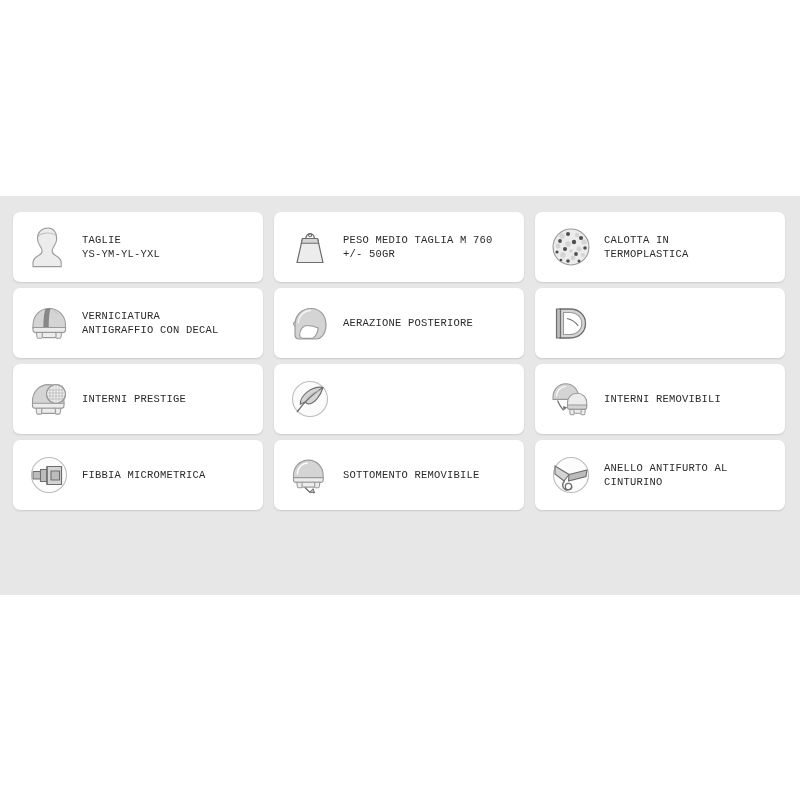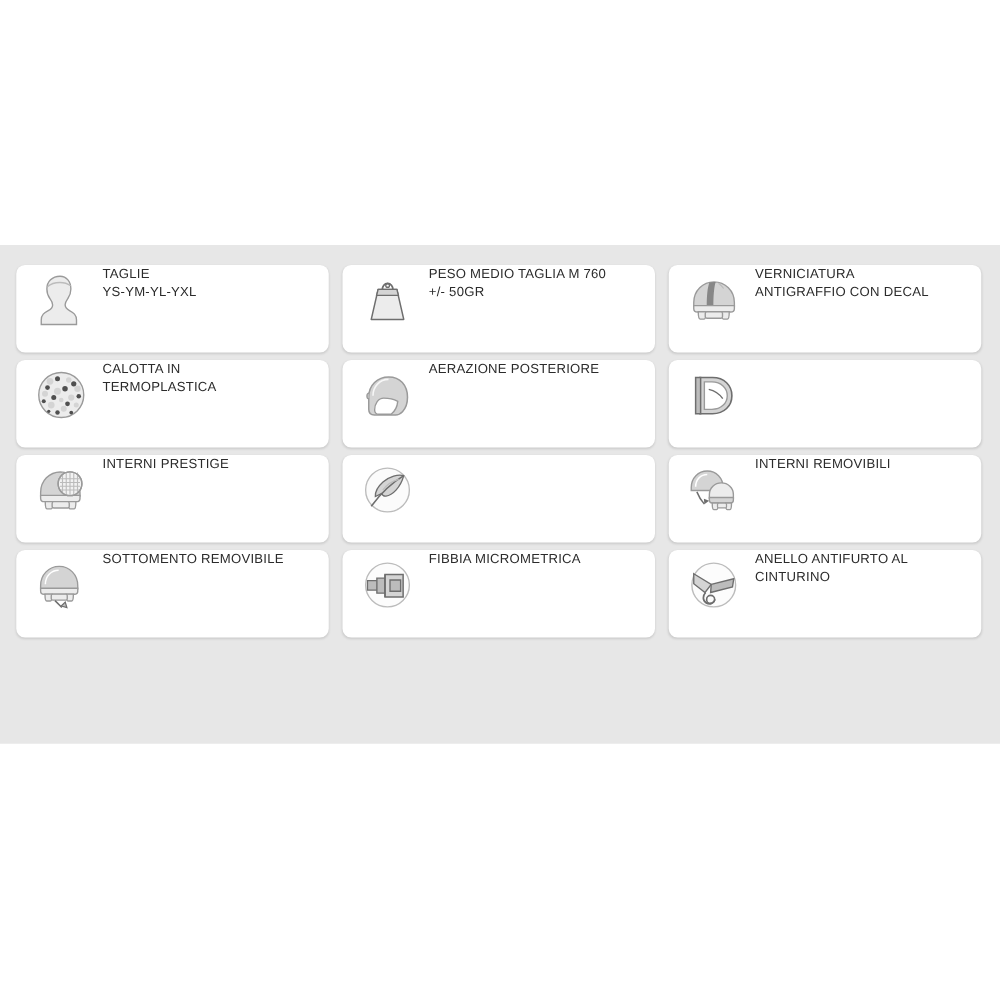--- a/index.html
+++ b/index.html
@@ -26,23 +26,24 @@
     gap: 6px 11px;
   }
 
   .feature-card {
     width: 250px;
     height: 70px;
     background: #ffffff;
     border-radius: 7px;
     box-shadow: 0 1px 2px rgba(0,0,0,0.13);
     display: flex;
-    align-items: flex-start;
+    align-items: center;
     padding: 0 8px 0 8px;
     overflow: hidden;
+    font-family: Liberation Mono, monospace;
   }
 
   .card-icon {
     width: 56px;
     min-width: 56px;
     height: 56px;
     display: flex;
     align-items: center;
     justify-content: center;
   }
@@ -82,37 +83,20 @@
             <svg width="50" height="50" viewBox="0 0 50 50">
               <path d="M17.5 16.5h15L38 40.5H12z" fill="#ececec" stroke="#6e6e6e" stroke-width="1.2" stroke-linejoin="round"></path>
               <path d="M17.5 16.5h15l1.2 4.8H16.3z" fill="#d4d4d4" stroke="#6e6e6e" stroke-width="1.1"></path>
               <path d="M20.8 17c0-3.1 1.9-5.2 4.3-5.2s4.3 2.1 4.3 5.2" fill="none" stroke="#6e6e6e" stroke-width="1.5"></path>
               <circle cx="25.1" cy="13.3" r="1.5" fill="none" stroke="#6e6e6e" stroke-width="1.1"></circle>
             </svg>
           </div>
           <div class="card-label">
             <div>PESO MEDIO TAGLIA M 760</div>
             <div>+/- 50GR</div>
-          </div>
-        </div>
-        <div class="feature-card">
-          <div class="card-icon">
-            <svg width="50" height="50" viewBox="0 0 50 50">
-              <path d="M9 27c0-9.6 7.3-16.5 16.2-16.5S41.5 17.4 41.5 27v3.2H9z" fill="#d4d4d4" stroke="#9a9a9a" stroke-width="1.1"></path>
-              <path d="M21.5 10.9c-1.6 4.6-2.1 10.7-2.1 19.3h5.3c0-8.7.5-14.9 1.8-19.6" fill="#6e6e6e" opacity=".75"></path>
-              <path d="M28.8 11.6c1 .7 2.7 2.2 4.1 4.2" fill="none" stroke="#bcbcbc" stroke-width="1"></path>
-              <path d="M9 29.5h32.5v2.5c0 1.6-1.3 2.6-3 2.6H12c-1.8 0-3-1-3-2.6z" fill="#ececec" stroke="#9a9a9a" stroke-width="1.1"></path>
-              <path d="M12.6 34.4c0 3.6.4 5.9 1.6 5.9h3.1c1 0 1.4-2.2 1.4-5.9z" fill="#ececec" stroke="#9a9a9a" stroke-width="1.1"></path>
-              <path d="M31.3 34.4c0 3.6.4 5.9 1.5 5.9h3.1c1.1 0 1.5-2.2 1.5-5.9z" fill="#ececec" stroke="#9a9a9a" stroke-width="1.1"></path>
-              <path d="M19.5 34.4h11.3c.7 0 1.2.6 1.2 1.4v2.4c0 .9-.5 1.4-1.2 1.4H19.5c-.8 0-1.3-.5-1.3-1.4v-2.4c0-.8.5-1.4 1.3-1.4z" fill="#ececec" stroke="#9a9a9a" stroke-width="1.1"></path>
-            </svg>
-          </div>
-          <div class="card-label">
-            <div>VERNICIATURA</div>
-            <div>ANTIGRAFFIO CON DECAL</div>
           </div>
         </div>
         <div class="feature-card">
           <div class="card-icon">
             <svg width="50" height="50" viewBox="0 0 50 50">
               <circle cx="25" cy="25" r="18" fill="#ececec" stroke="#9a9a9a" stroke-width="1.1"></circle>
               <g fill="#d4d4d4">
                 <circle cx="16" cy="14" r="2.7"></circle>
                 <circle cx="31" cy="13" r="2.2"></circle>
                 <circle cx="38" cy="20" r="2.6"></circle>
@@ -140,20 +124,37 @@
             </svg>
           </div>
           <div class="card-label">
             <div>CALOTTA IN</div>
             <div>TERMOPLASTICA</div>
           </div>
         </div>
         <div class="feature-card">
           <div class="card-icon">
             <svg width="50" height="50" viewBox="0 0 50 50">
+              <path d="M9 27c0-9.6 7.3-16.5 16.2-16.5S41.5 17.4 41.5 27v3.2H9z" fill="#d4d4d4" stroke="#9a9a9a" stroke-width="1.1"></path>
+              <path d="M21.5 10.9c-1.6 4.6-2.1 10.7-2.1 19.3h5.3c0-8.7.5-14.9 1.8-19.6" fill="#6e6e6e" opacity=".75"></path>
+              <path d="M28.8 11.6c1 .7 2.7 2.2 4.1 4.2" fill="none" stroke="#bcbcbc" stroke-width="1"></path>
+              <path d="M9 29.5h32.5v2.5c0 1.6-1.3 2.6-3 2.6H12c-1.8 0-3-1-3-2.6z" fill="#ececec" stroke="#9a9a9a" stroke-width="1.1"></path>
+              <path d="M12.6 34.4c0 3.6.4 5.9 1.6 5.9h3.1c1 0 1.4-2.2 1.4-5.9z" fill="#ececec" stroke="#9a9a9a" stroke-width="1.1"></path>
+              <path d="M31.3 34.4c0 3.6.4 5.9 1.5 5.9h3.1c1.1 0 1.5-2.2 1.5-5.9z" fill="#ececec" stroke="#9a9a9a" stroke-width="1.1"></path>
+              <path d="M19.5 34.4h11.3c.7 0 1.2.6 1.2 1.4v2.4c0 .9-.5 1.4-1.2 1.4H19.5c-.8 0-1.3-.5-1.3-1.4v-2.4c0-.8.5-1.4 1.3-1.4z" fill="#ececec" stroke="#9a9a9a" stroke-width="1.1"></path>
+            </svg>
+          </div>
+          <div class="card-label">
+            <div>VERNICIATURA</div>
+            <div>ANTIGRAFFIO CON DECAL</div>
+          </div>
+        </div>
+        <div class="feature-card">
+          <div class="card-icon">
+            <svg width="50" height="50" viewBox="0 0 50 50">
               <path d="M10 26.5c0-9.4 7-16 16-16s15 6.8 15 16.3c0 5-1.6 9-4 11.6-1.4 1.5-3.6 2.6-5.6 2.6H14.5c-2.7 0-4.5-1.8-4.5-4.6z" fill="#d4d4d4" stroke="#9a9a9a" stroke-width="1.2"></path>
               <path d="M13.4 25.5c0-7.3 5.4-13 12.4-13" fill="none" stroke="#ffffff" stroke-width="1.3" opacity=".8"></path>
               <path d="M22 27.5c4.3 0 8.3 1 11.2 2.6-.4 4.4-2.4 8-5.3 10.3H18c-2 0-3.3-1.3-3.3-3.4 0-5.2 3-9.5 7.3-9.5z" fill="#ffffff" stroke="#9a9a9a" stroke-width="1.1"></path>
               <path d="M10.3 23.5c-1 0-1.8.9-1.8 2.3s.8 2.3 1.8 2.3" fill="#bcbcbc" stroke="#9a9a9a" stroke-width="1"></path>
             </svg>
           </div>
           <div class="card-label">
             <div>AERAZIONE POSTERIORE</div>
           </div>
         </div>
@@ -211,53 +212,53 @@
               <path d="M29 35.4h5.2c.6 0 1 .4 1 1v1.9c0 .6-.4 1-1 1H29c-.6 0-1-.4-1-1v-1.9c0-.6.4-1 1-1z" fill="#ececec" stroke="#9a9a9a" stroke-width="1"></path>
             </svg>
           </div>
           <div class="card-label">
             <div>INTERNI REMOVIBILI</div>
           </div>
         </div>
         <div class="feature-card">
           <div class="card-icon">
             <svg width="50" height="50" viewBox="0 0 50 50">
+              <circle cx="25" cy="25" r="17.5" fill="#fcfcfc" stroke="#bcbcbc" stroke-width="1.1"></circle>
+              <path d="M9 21.5h8.5v7.5H9z" fill="#bcbcbc" stroke="#6e6e6e" stroke-width="1"></path>
+              <path d="M16.5 19.5h6.5v12h-6.5z" fill="#bcbcbc" stroke="#6e6e6e" stroke-width="1.1"></path>
+              <path d="M23 16.5h14.5v18H23z" fill="#d4d4d4" stroke="#6e6e6e" stroke-width="1.2"></path>
+              <path d="M27 21h8.5v9H27z" fill="#bcbcbc" stroke="#6e6e6e" stroke-width="1.1"></path>
+              <path d="M23 16.5v18" fill="none" stroke="#6e6e6e" stroke-width="1.2"></path>
+            </svg>
+          </div>
+          <div class="card-label">
+            <div>FIBBIA MICROMETRICA</div>
+          </div>
+        </div>
+        <div class="feature-card">
+          <div class="card-icon">
+            <svg width="50" height="50" viewBox="0 0 50 50">
               <path d="M8.5 25.5c0-8.8 6.6-15.4 14.9-15.4 8.2 0 14.8 6.6 14.8 15.4V28H8.5z" fill="#d4d4d4" stroke="#9a9a9a" stroke-width="1.1"></path>
               <path d="M12.3 24.4c0-6.4 4.6-11.2 10.6-11.2" fill="none" stroke="#ffffff" stroke-width="1.2"></path>
               <path d="M8.5 27.6h29.7v2.3c0 1.5-1.2 2.5-2.8 2.5H11.3c-1.7 0-2.8-1-2.8-2.5z" fill="#ececec" stroke="#9a9a9a" stroke-width="1.1"></path>
               <path d="M12 32.3c0 3.4.4 5.5 1.4 5.5h2.9c1 0 1.4-2.1 1.4-5.5z" fill="#ececec" stroke="#9a9a9a" stroke-width="1.1"></path>
               <path d="M29 32.3c0 3.4.4 5.5 1.4 5.5h2.9c1 0 1.4-2.1 1.4-5.5z" fill="#ececec" stroke="#9a9a9a" stroke-width="1.1"></path>
               <path d="M18.2 32.3h10.5c.7 0 1.1.6 1.1 1.3v2.2c0 .8-.4 1.3-1.1 1.3H18.2c-.7 0-1.2-.5-1.2-1.3v-2.2c0-.7.5-1.3 1.2-1.3z" fill="#ececec" stroke="#9a9a9a" stroke-width="1.1"></path>
               <path d="M20 37.5l5.5 5.5" fill="none" stroke="#6e6e6e" stroke-width="1.2"></path>
               <path d="M25 41.8l4.5 1.2-1.3-4.3z" fill="#bcbcbc" stroke="#6e6e6e" stroke-width="1"></path>
             </svg>
           </div>
           <div class="card-label">
             <div>SOTTOMENTO REMOVIBILE</div>
           </div>
         </div>
         <div class="feature-card">
           <div class="card-icon">
             <svg width="50" height="50" viewBox="0 0 50 50">
               <circle cx="25" cy="25" r="17.5" fill="#fcfcfc" stroke="#bcbcbc" stroke-width="1.1"></circle>
-              <path d="M9 21.5h8.5v7.5H9z" fill="#bcbcbc" stroke="#6e6e6e" stroke-width="1"></path>
-              <path d="M16.5 19.5h6.5v12h-6.5z" fill="#bcbcbc" stroke="#6e6e6e" stroke-width="1.1"></path>
-              <path d="M23 16.5h14.5v18H23z" fill="#d4d4d4" stroke="#6e6e6e" stroke-width="1.2"></path>
-              <path d="M27 21h8.5v9H27z" fill="#bcbcbc" stroke="#6e6e6e" stroke-width="1.1"></path>
-              <path d="M23 16.5v18" fill="none" stroke="#6e6e6e" stroke-width="1.2"></path>
-            </svg>
-          </div>
-          <div class="card-label">
-            <div>FIBBIA MICROMETRICA</div>
-          </div>
-        </div>
-        <div class="feature-card">
-          <div class="card-icon">
-            <svg width="50" height="50" viewBox="0 0 50 50">
-              <circle cx="25" cy="25" r="17.5" fill="#fcfcfc" stroke="#bcbcbc" stroke-width="1.1"></circle>
               <path d="M9 16l14 8.5-5 6.5L9 24z" fill="#d4d4d4" stroke="#6e6e6e" stroke-width="1.1"></path>
               <path d="M23 24.5L41 20l-1 6.5-17.5 4.5z" fill="#bcbcbc" stroke="#6e6e6e" stroke-width="1.1"></path>
               <path d="M18.5 31c-2.5 2.5-2.5 6.5.5 8.3 2.8 1.7 6.3.3 7-2.8" fill="none" stroke="#6e6e6e" stroke-width="1.4"></path>
               <circle cx="22.5" cy="36.5" r="3.2" fill="none" stroke="#6e6e6e" stroke-width="1.3"></circle>
             </svg>
           </div>
           <div class="card-label">
             <div>ANELLO ANTIFURTO AL</div>
             <div>CINTURINO</div>
           </div>

